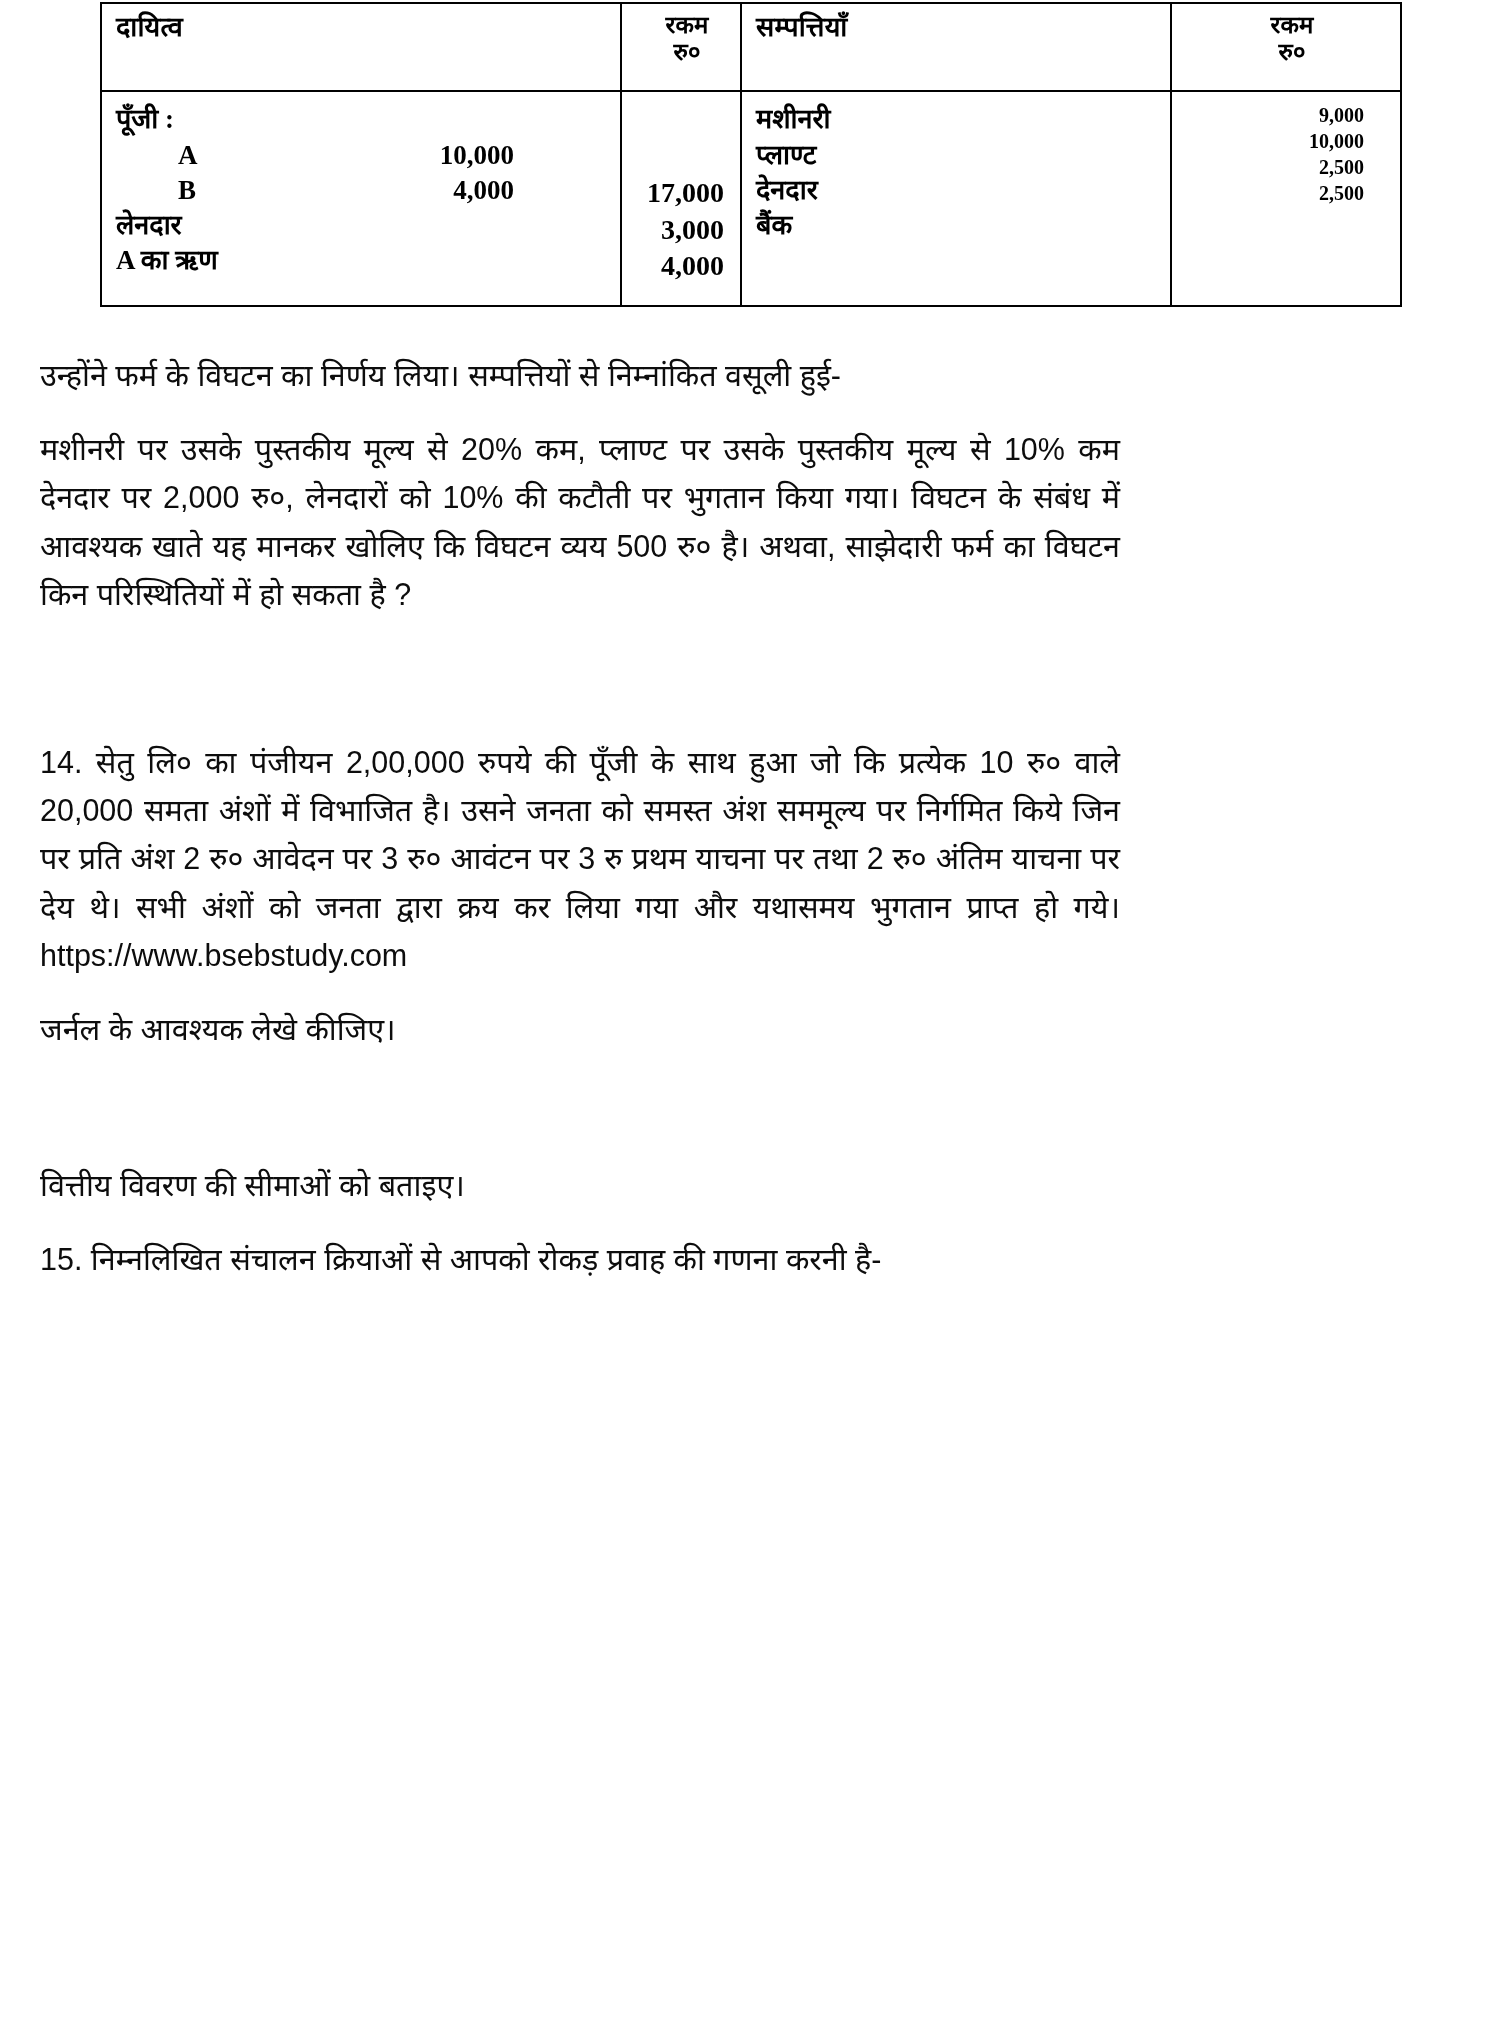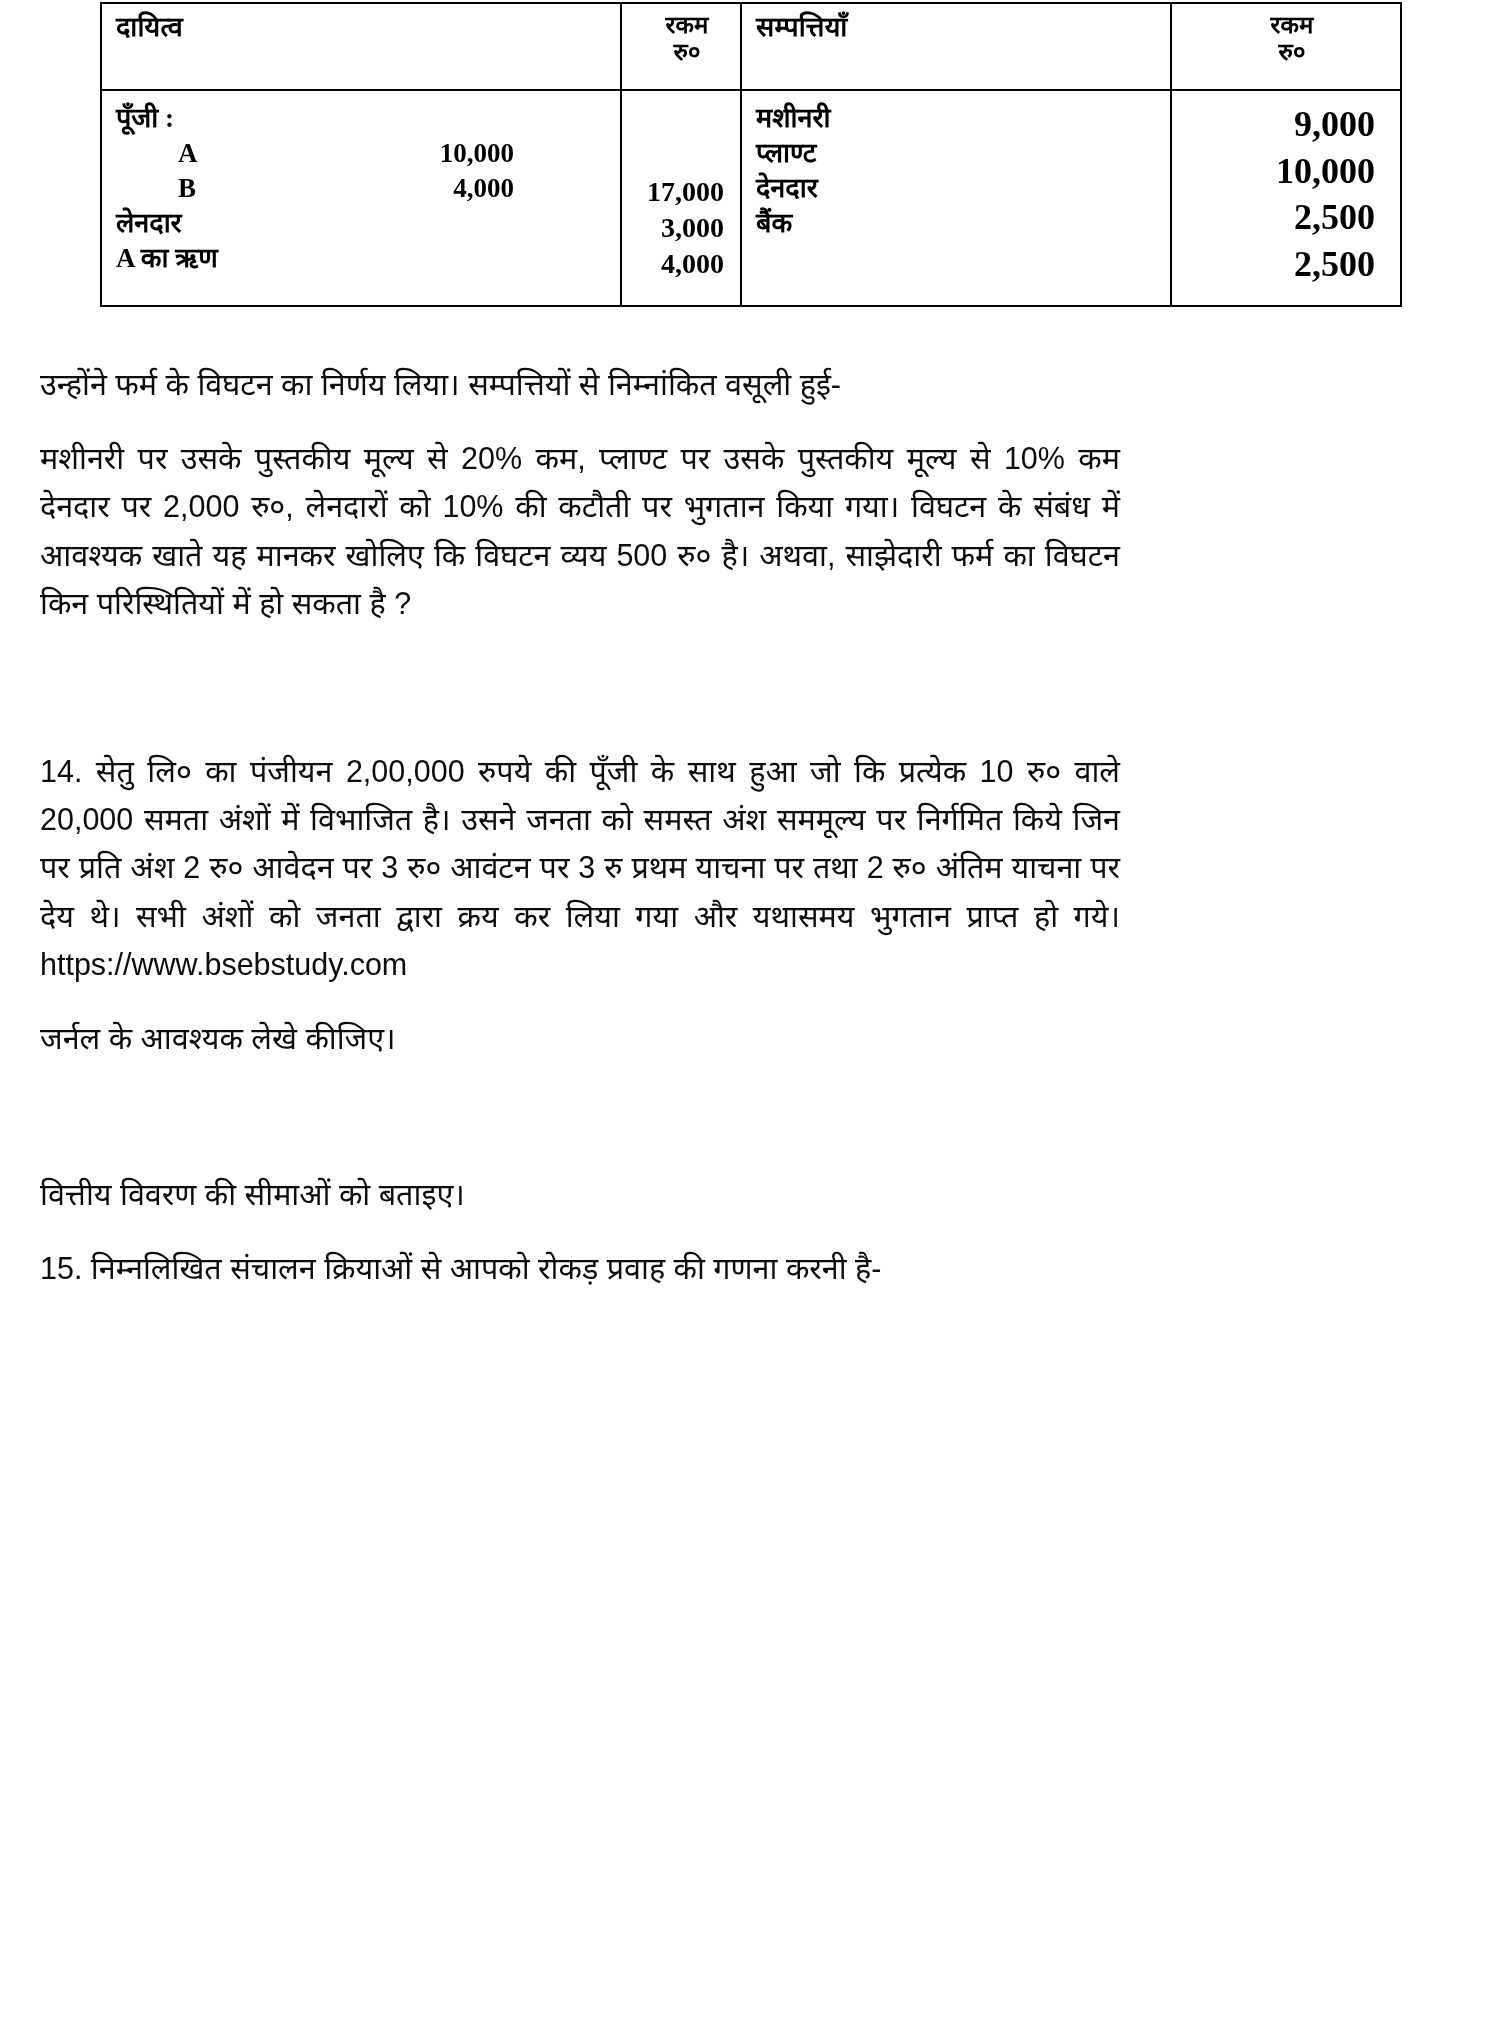--- a/index.html
+++ b/index.html
@@ -55,22 +55,22 @@
     padding-left: 26px;
   }
   .body-cell {
     height: 188px;
     font-size: 27px;
     line-height: 1.30;
   }
   .body-cell .inner { padding: 10px 14px 0 14px; }
   .num-col .inner {
     text-align: right;
-    padding-right: 25px;
-    font-size: 36px;
+    padding-right: 36px;
+    font-size: 20px;
   }
   .mid-num .inner {
     text-align: right;
     padding-right: 16px;
     font-size: 28px;
     padding-left: 6px;
   }
   .cap-line {
     display: flex;
     justify-content: space-between;
@@ -88,21 +88,21 @@
     padding: 2px 16px 0 14px;
     text-align: right;
   }
   .skew-a { transform: rotate(-0.45deg); }
   .skew-b { transform: rotate(0.3deg); }
 
   
   .doc-text {
     position: absolute;
     left: 40px;
-    top: 360px;
+    top: 351px;
     width: 1425px;
   }
   p.para {
     margin: 0;
     font-size: 30.5px;
     line-height: 1.58;
     text-align: justify;
     text-justify: inter-word;
     color: #0d0d0d;
     font-family: "Liberation Sans", "DejaVu Sans", sans-serif;

